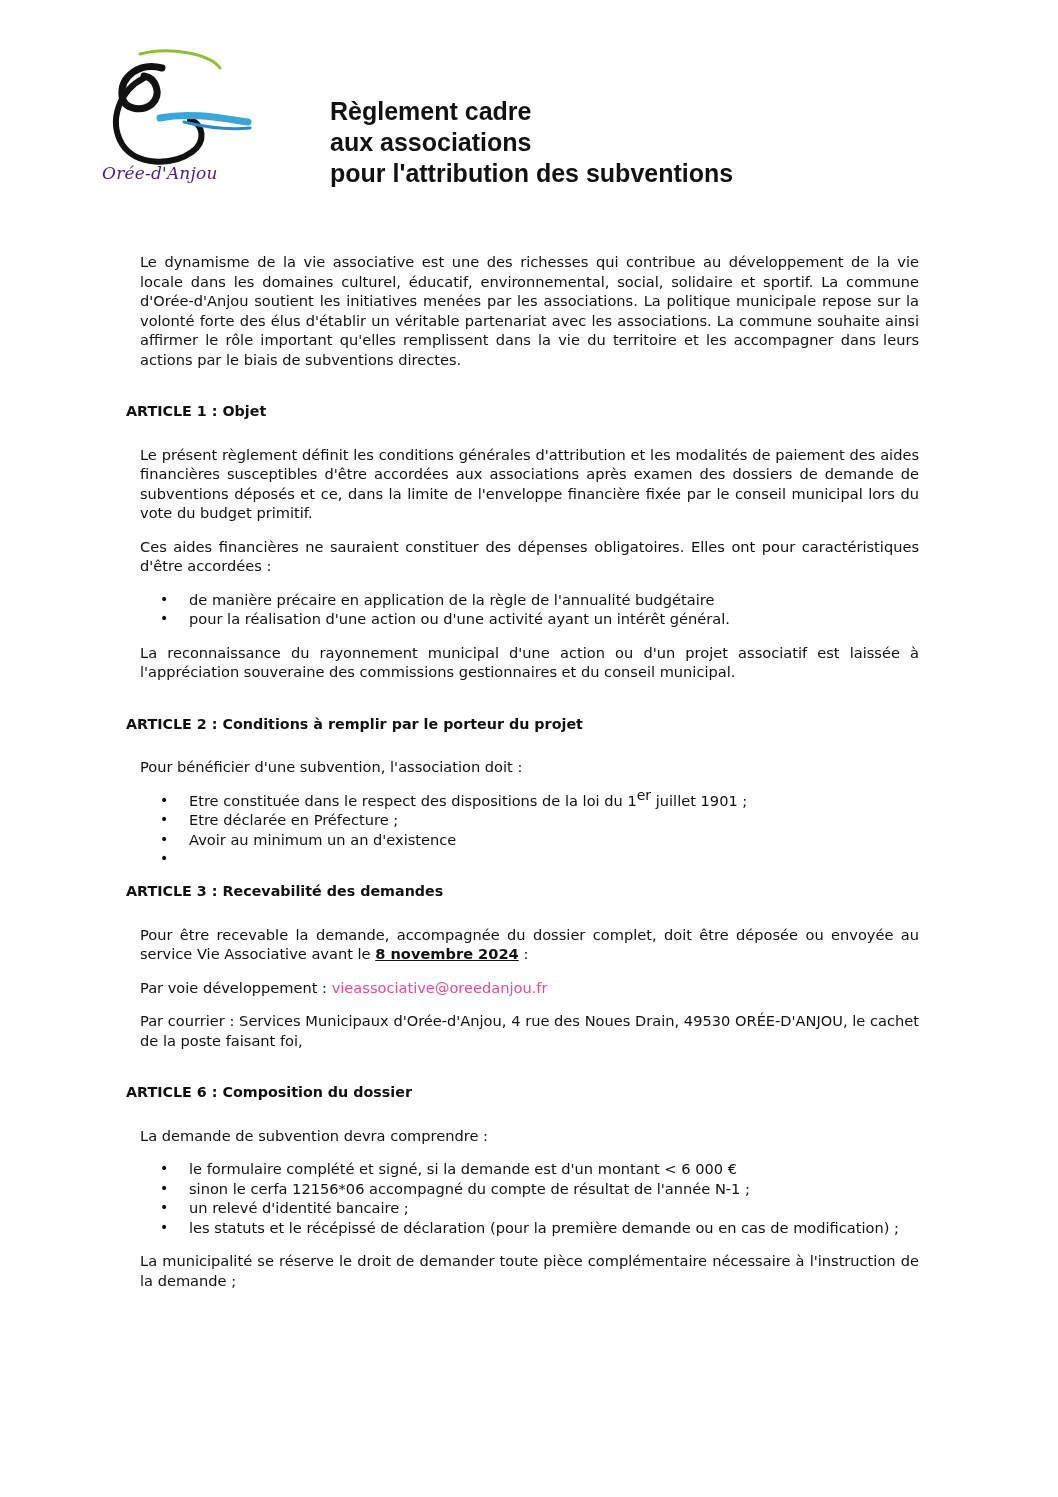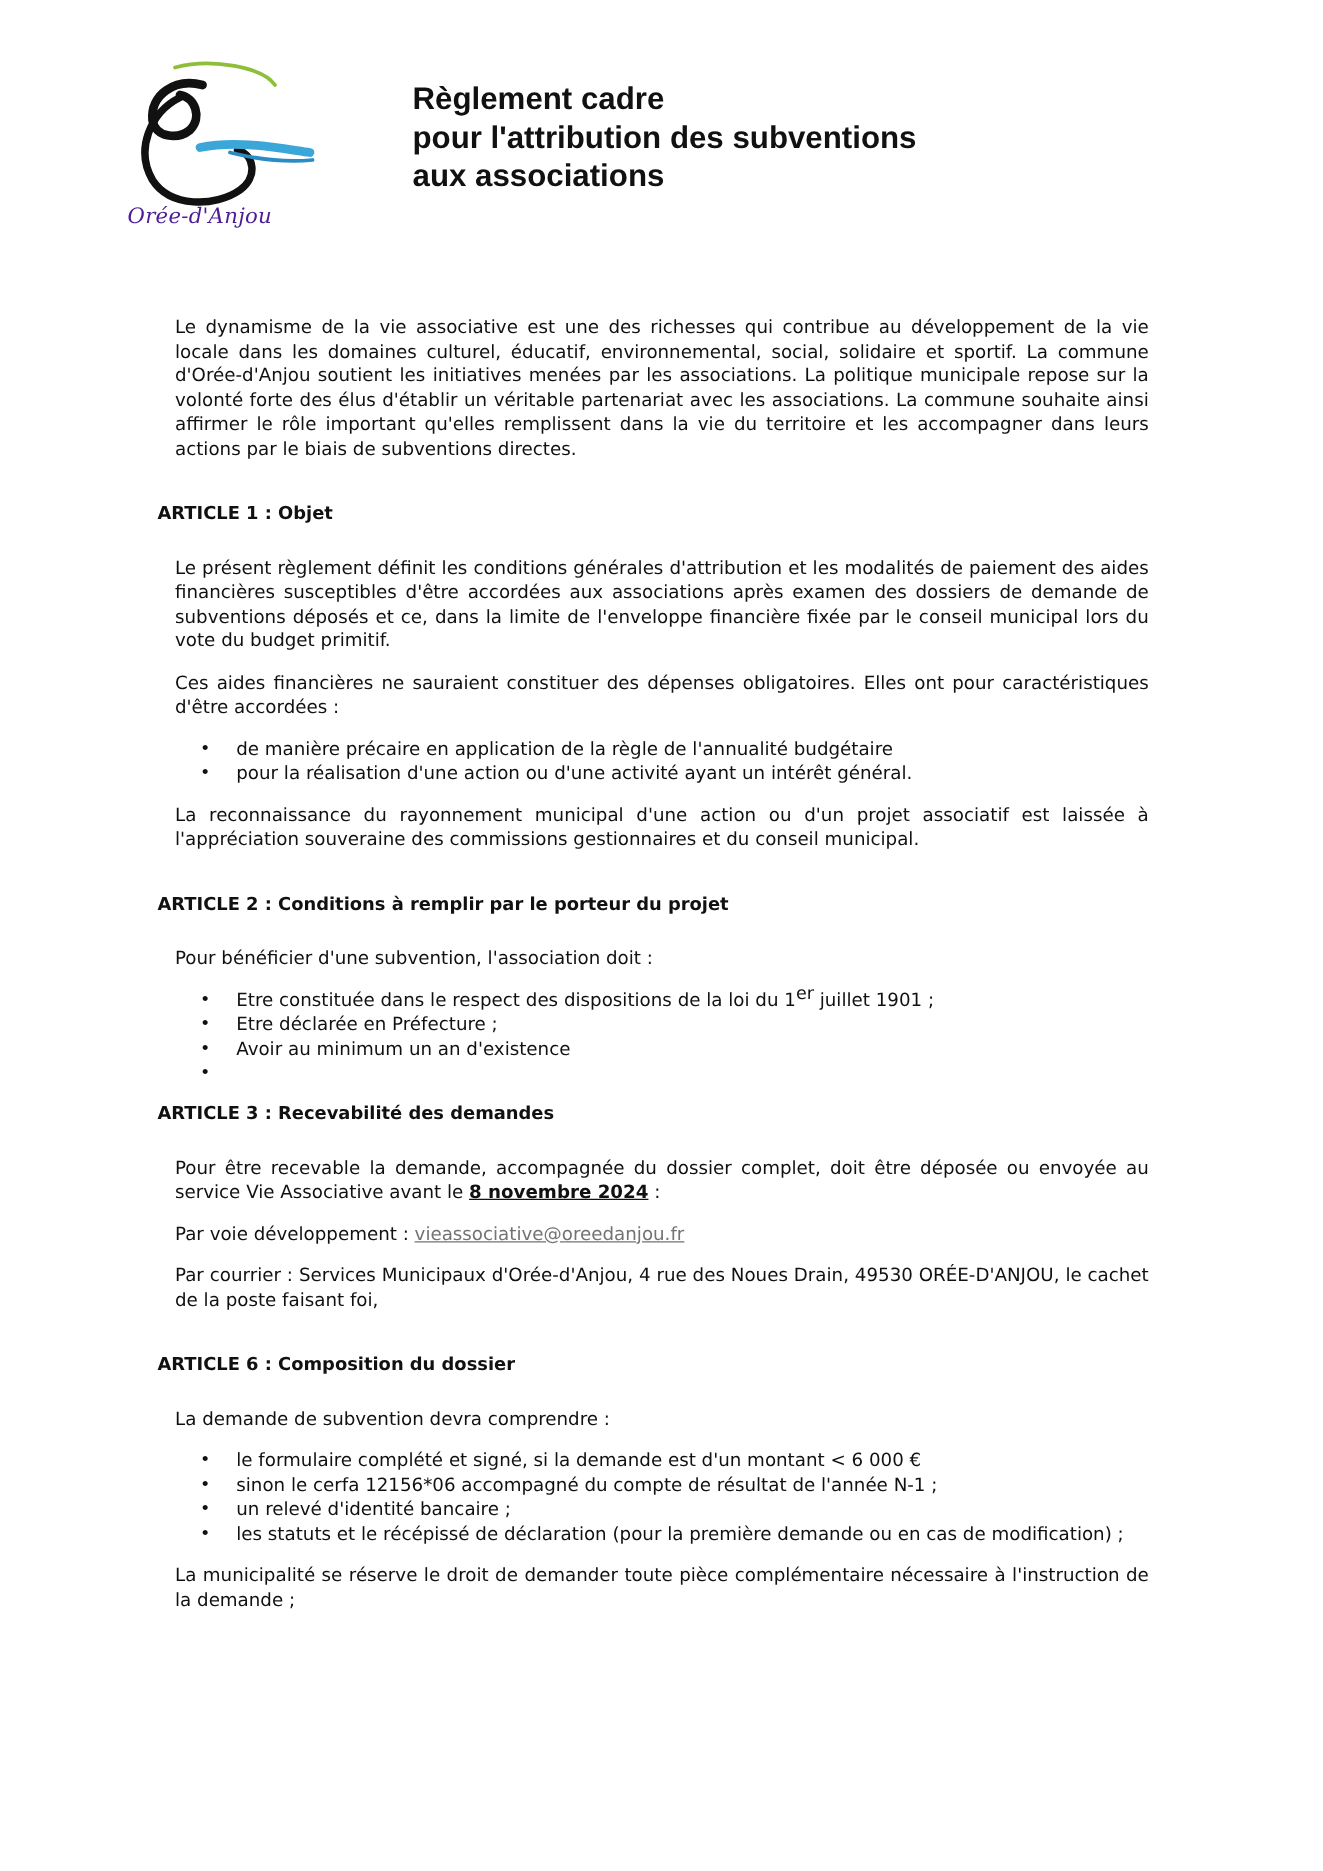--- a/index.html
+++ b/index.html
@@ -1,52 +1,52 @@
 <!DOCTYPE html>
 <html><head>
 <meta charset="utf-8">
 <style>
   html, body { margin: 0; padding: 0; background: #ffffff; }
   body { width: 1058px; height: 1497px; position: relative; overflow: hidden;
          font-family: "DejaVu Sans", sans-serif; color: #111; }
   .logo { position: absolute; left: 100px; top: 48px; width: 160px; height: 150px; }
   .logo-text { position: absolute; left: 102px; top: 163px; font-family: "DejaVu Serif", serif;
                font-style: italic; font-size: 17px; color: #4c1d95; letter-spacing: 0.2px; }
-  .title { position: absolute; left: 330px; top: 64px; font-family: "Liberation Sans", sans-serif;
+  .title { position: absolute; left: 330px; top: 96px; font-family: "Liberation Sans", sans-serif;
            font-weight: bold; font-size: 25px; line-height: 31px; color: #111; }
   .title div { white-space: nowrap; }
   .content { position: absolute; left: 126px; top: 238px; width: 807px;
              font-family: "DejaVu Sans", sans-serif; font-size: 14.6px; line-height: 19.5px; }
   p { margin: 14px; text-align: justify; }
   .mb14 { margin-bottom: 14px; }
   .mb8 { margin-bottom: 8px; }
   .heading { font-weight: bold; margin-top: 33px; margin-bottom: 23px; font-size: 14.3px; }
   ul { margin: 0; padding: 0; list-style: none; }
   li { position: relative; padding-left: 63px; text-align: justify; }
   li .bullet { position: absolute; left: 34px; top: 0; font-size: 14px; }
-  .link { color: #737373; text-decoration: underline; }
+  .link { color: #ec4899; }
   .bold-u { font-weight: bold; text-decoration: underline; }
   sup { font-size: 14px; line-height: 0; }
 </style>
 </head>
 <body>
 
 <svg class="logo" viewBox="0 0 160 150">
   <path d="M62 20 C 40 14, 20 28, 22 48 C 24 62, 42 64, 52 56 C 62 46, 56 30, 44 28" fill="none" stroke="#111" stroke-width="7" stroke-linecap="round"></path>
   <path d="M44 30 C 20 42, 8 72, 22 96 C 36 118, 72 118, 92 104 C 106 94, 104 76, 90 72" fill="none" stroke="#111" stroke-width="6" stroke-linecap="round"></path>
   <path d="M40 6 C 70 -2, 110 6, 120 20" fill="none" stroke="#8fbf3a" stroke-width="3" stroke-linecap="round"></path>
   <path d="M60 70 C 90 64, 120 70, 148 74" fill="none" stroke="#3ba6d8" stroke-width="7" stroke-linecap="round"></path>
   <path d="M84 74 C 108 80, 128 82, 150 80" fill="none" stroke="#2a8cc4" stroke-width="3" stroke-linecap="round"></path>
 </svg>
 <div class="logo-text">Orée-d'Anjou</div>
 
 <div class="title">
   <div>Règlement cadre</div>
+  <div>aux associations</div>
   <div>pour l'attribution des subventions</div>
-  <div>aux associations</div>
 </div>
 
 <div class="content">
   <p>Le dynamisme de la vie associative est une des richesses qui contribue au développement de la vie locale dans les domaines culturel, éducatif, environnemental, social, solidaire et sportif. La commune d'Orée-d'Anjou soutient les initiatives menées par les associations. La politique municipale repose sur la volonté forte des élus d'établir un véritable partenariat avec les associations. La commune souhaite ainsi affirmer le rôle important qu'elles remplissent dans la vie du territoire et les accompagner dans leurs actions par le biais de subventions directes.</p>
 
   <div class="heading">ARTICLE 1 : Objet</div>
   <p class="mb8">Le présent règlement définit les conditions générales d'attribution et les modalités de paiement des aides financières susceptibles d'être accordées aux associations après examen des dossiers de demande de subventions déposés et ce, dans la limite de l'enveloppe financière fixée par le conseil municipal lors du vote du budget primitif.</p>
   <p>Ces aides financières ne sauraient constituer des dépenses obligatoires. Elles ont pour caractéristiques d'être accordées :</p>
   <ul class="mb14">
     <li><span class="bullet">•</span><span>de manière précaire en application de la règle de l'annualité budgétaire</span></li>

